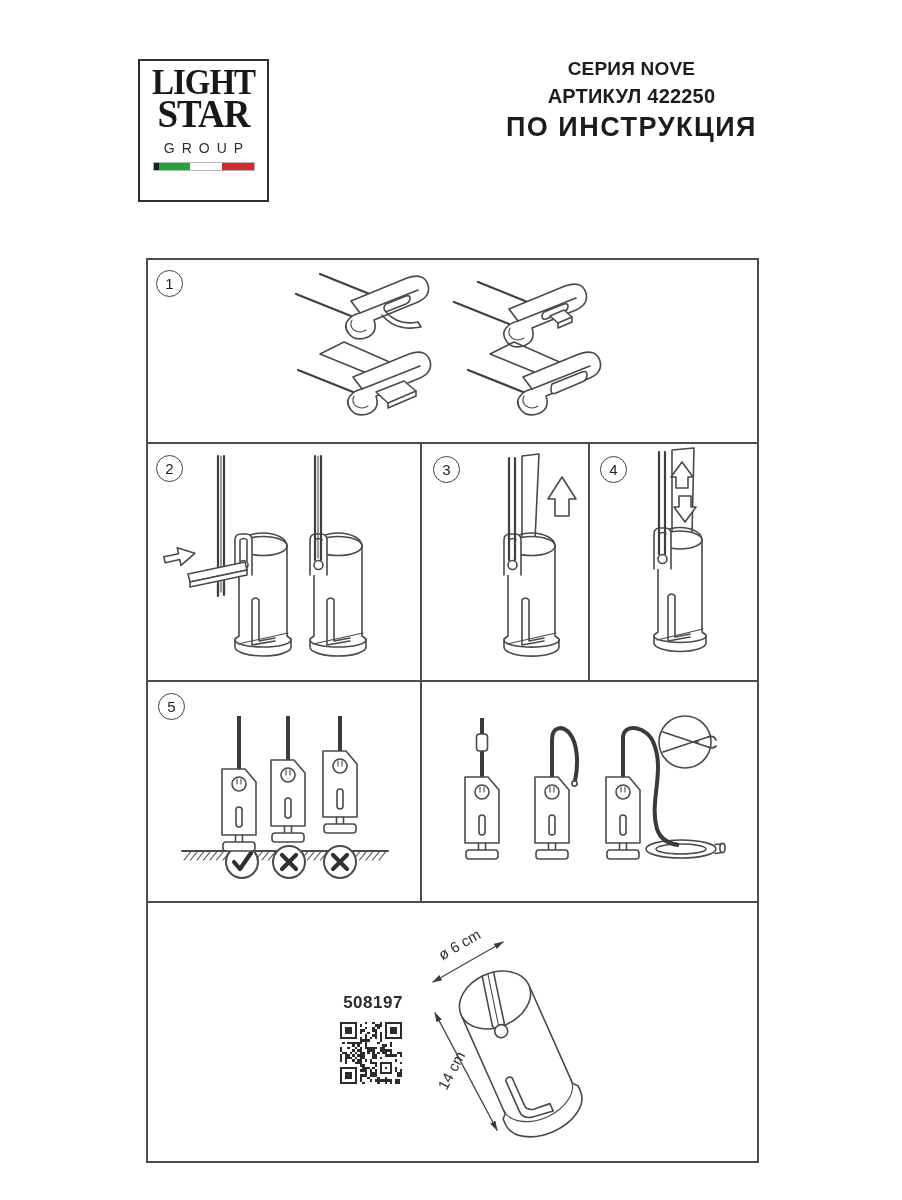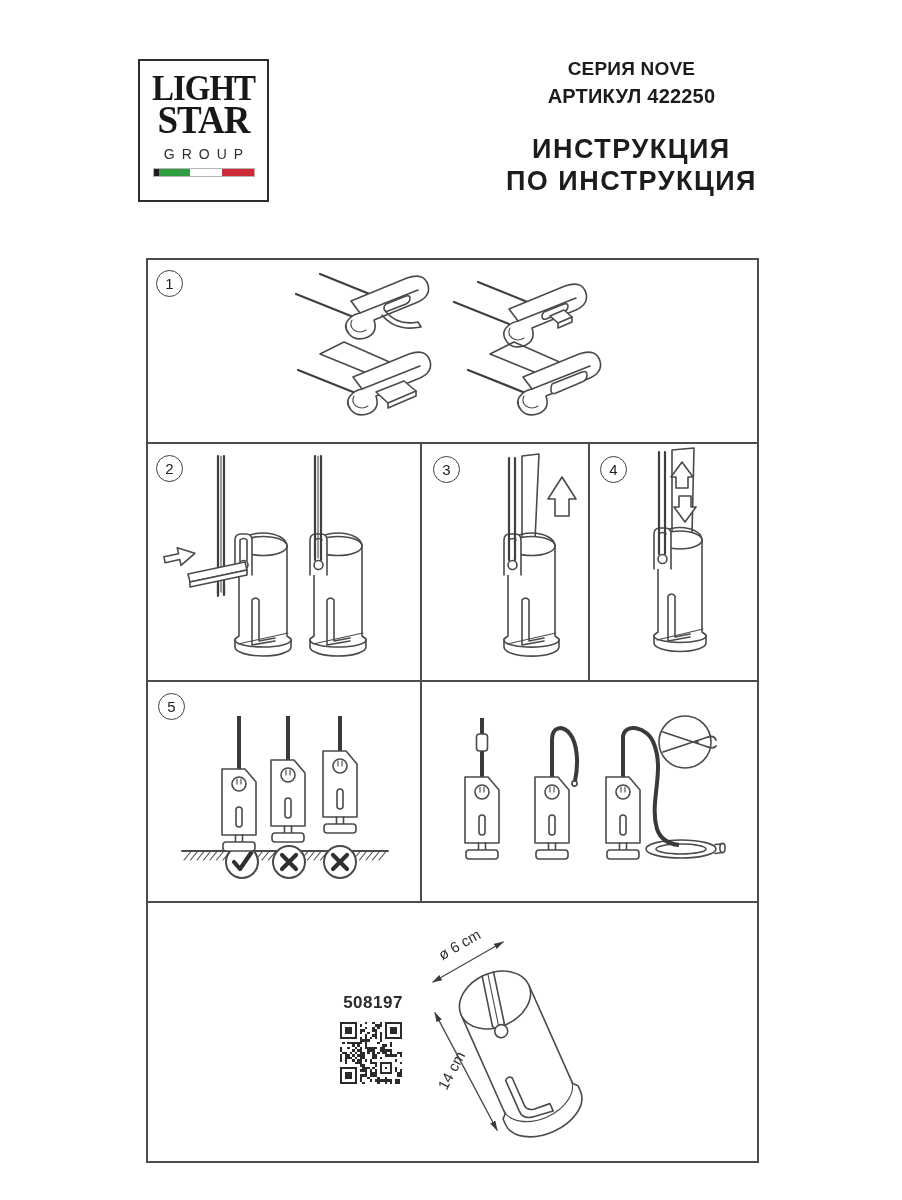--- a/index.html
+++ b/index.html
@@ -2,21 +2,21 @@
 <html><head>
 <meta charset="utf-8">
 <style>
   html,body{margin:0;padding:0;background:#ffffff;}
   .page{position:relative;width:902px;height:1200px;background:#fff;overflow:hidden;
         font-family:"Liberation Sans",sans-serif;color:#2b2b2b;}
 
   
   .logo-box{position:absolute;left:138px;top:59px;width:131px;height:143px;
             border:2px solid #2e2e2e;box-sizing:border-box;background:#fff;
-            display:flex;flex-direction:column;align-items:center;padding-top:13px;}
+            display:flex;flex-direction:column;align-items:center;padding-top:7px;}
   .logo-light{font-family:"Liberation Serif",serif;font-weight:700;font-size:33px;line-height:29px;
               letter-spacing:-1px;transform:scaleY(1.08);color:#181818;}
   .logo-star{font-family:"Liberation Serif",serif;font-weight:700;font-size:37px;line-height:33px;
              letter-spacing:-1px;transform:scaleY(1.08);color:#181818;}
   .logo-group{font-size:14px;font-weight:400;letter-spacing:7px;text-indent:7px;color:#2e2e2e;
               margin-top:10px;line-height:16px;}
   .logo-flag{margin-top:6px;width:102px;height:9px;display:flex;border:1px solid #b5b5b5;box-sizing:border-box;}
   .logo-flag .k{width:5px;background:#1d1d1b;}
   .logo-flag .g{flex:1;background:#2f9e41;}
   .logo-flag .w{flex:1;background:#ffffff;}
@@ -70,21 +70,20 @@
       <span class="k"></span>
         <span class="g"></span>
         <span class="w"></span>
         <span class="r"></span>
     </div>
   </div>
 
   <div class="hdr">
     <div class="hdr-series">СЕРИЯ NOVE</div>
     <div class="hdr-article">АРТИКУЛ 422250</div>
-    <div class="hdr-title">ИНСТРУКЦИЯ</div>
     <div class="hdr-title" style="margin-top:0;">ПО ИНСТРУКЦИЯ</div>
   </div>
 
   <div class="panel p1">
     <div class="badge" style="left:8px;top:10px;">1</div>
     <svg class="draw" width="609" height="182" viewBox="0 0 609 182">
 
       <g transform="translate(146,6)">
         <path class="cab2" d="M2,28 L62,52"></path>
           <path class="cab2" d="M26,8 L88,33"></path>

